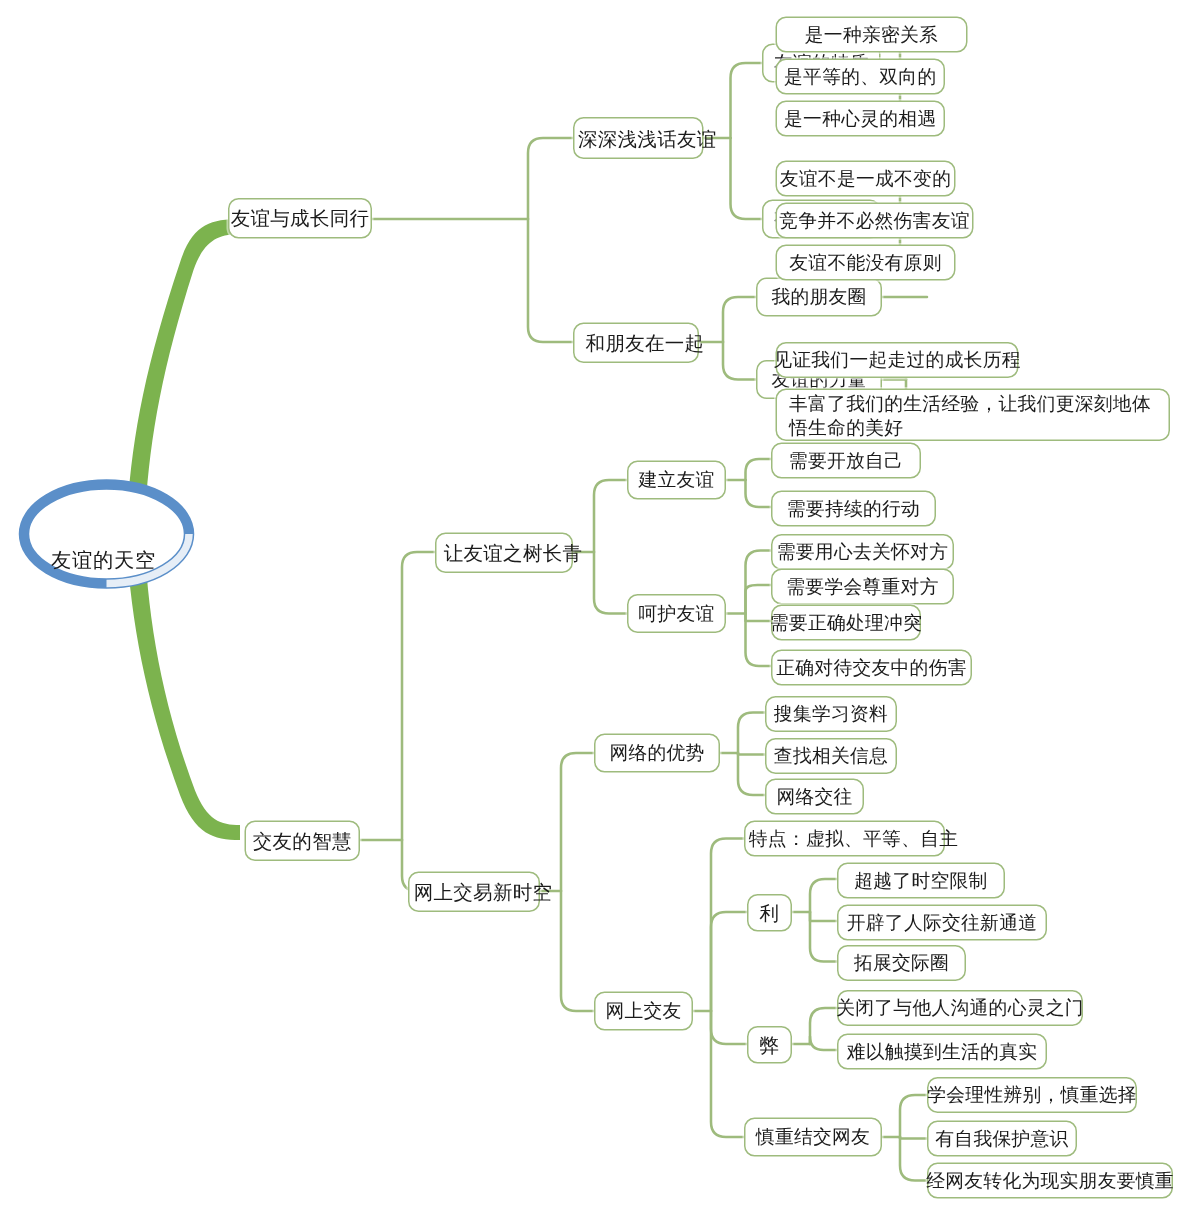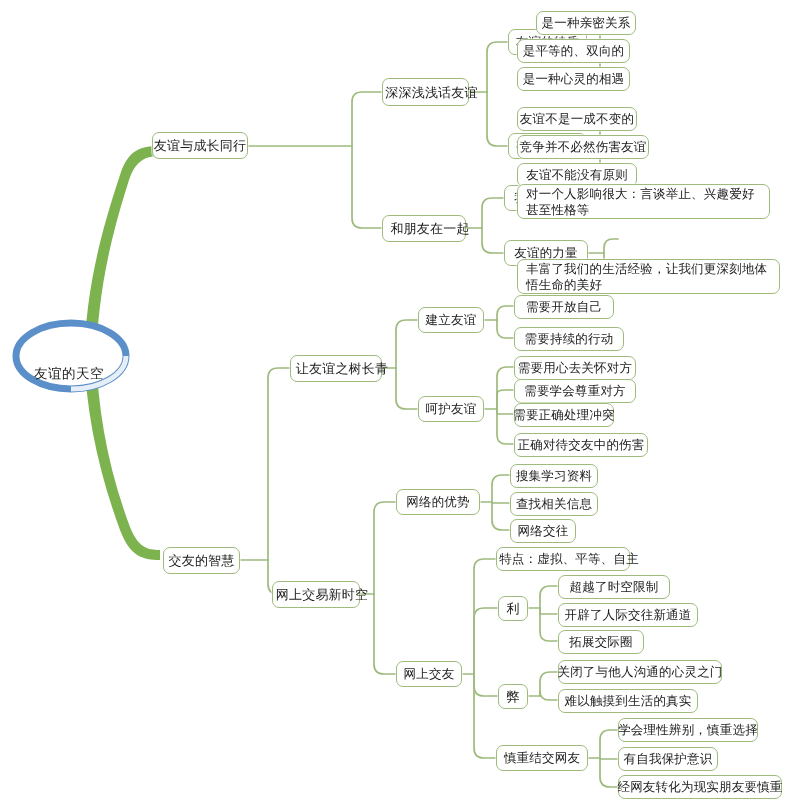--- a/index.html
+++ b/index.html
@@ -203,44 +203,44 @@
   </div>
 
   <div class="node" style="left:396px;top:489px;width:84px;height:26px;">
     <span>网络的优势</span>
   </div>
 
   <div class="node" style="left:396px;top:661px;width:66px;height:26px;text-align:right;">
     <span>网上交友</span>
   </div>
 
-  <div class="node" style="left:517px;top:11px;width:100px;height:24px;left:517px;margin-left:19px;">
+  <div class="node" style="left:517px;top:11px;width:128px;height:24px;left:517px;">
     <span>是一种亲密关系</span>
   </div>
   <div class="node" style="left:517px;top:39px;width:113px;height:24px;">
     <span>是平等的、双向的</span>
   </div>
   <div class="node" style="left:517px;top:67px;width:113px;height:24px;">
     <span>是一种心灵的相遇</span>
   </div>
 
   <div class="node" style="left:517px;top:107px;width:120px;height:24px;">
     <span>友谊不是一成不变的</span>
   </div>
   <div class="node" style="left:517px;top:135px;width:132px;height:24px;">
     <span>竞争并不必然伤害友谊</span>
   </div>
   <div class="node" style="left:517px;top:163px;width:120px;height:24px;">
     <span>友谊不能没有原则</span>
   </div>
 
-  <div class="node wrap" style="left:517px;top:184px;width:253px;height:35px;padding:3px 8px;">
-    <span>对一个人影响很大：言谈举止、兴趣爱好甚至性格等</span>
-  </div>
-
+
+  <div class="node" style="left:517px;top:228px;width:162px;height:24px;">
+    <span>见证我们一起走过的成长历程</span>
+  </div>
   <div class="node wrap" style="left:517px;top:259px;width:263px;height:35px;padding:13px 8px;">
     <span>丰富了我们的生活经验，让我们更深刻地体悟生命的美好</span>
   </div>
 
   <div class="node" style="left:514px;top:295px;width:100px;height:24px;">
     <span>需要开放自己</span>
   </div>
   <div class="node" style="left:514px;top:327px;width:110px;height:24px;">
     <span>需要持续的行动</span>
   </div>

